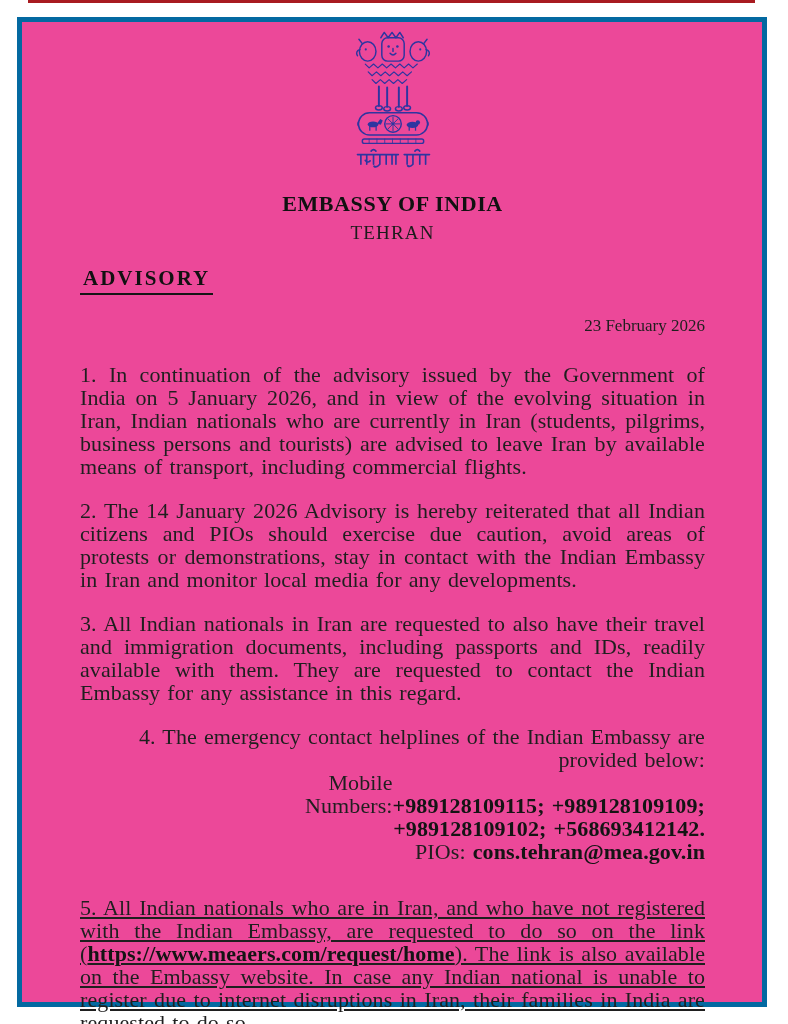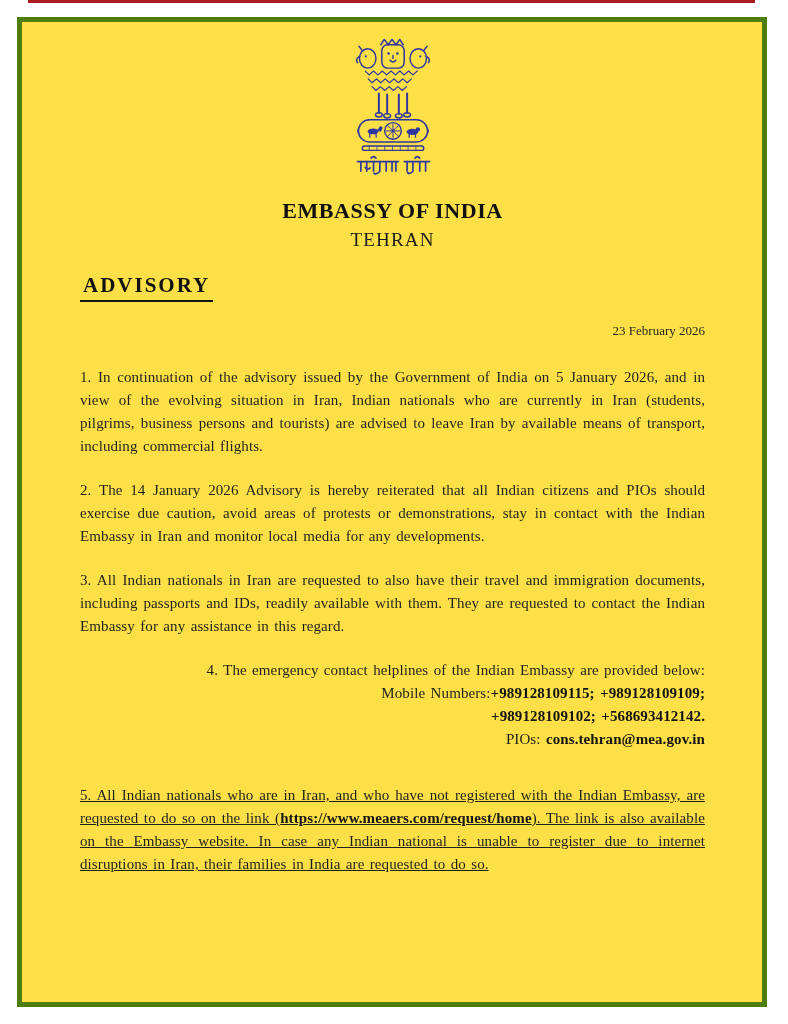--- a/index.html
+++ b/index.html
@@ -6,44 +6,44 @@
   body{
     width:788px;height:1024px;background:#ffffff;position:relative;
     font-family:"Liberation Serif", serif;color:#222222;overflow:hidden;
   }
   .top-strip{
     position:absolute;top:0;left:28px;right:33px;height:3px;
     background:#a81b20;
   }
   .frame{
     position:absolute;top:17px;left:17px;width:750px;height:990px;
-    box-sizing:border-box;border:5px solid #4d7c0f;
-    padding:9px 57px 0 58px;background:#fde047;
+    box-sizing:border-box;border:5px solid #0369a1;
+    padding:2px 57px 0 58px;background:#ec4899;
   }
   .emblem-wrap{text-align:center;margin-top:5px;}
   .emblem-wrap svg{display:inline-block;}
   .org-name{
     text-align:center;font-size:22px;font-weight:bold;letter-spacing:.6px;
     margin:12px 0 0;color:#111111;
   }
   .org-city{
     text-align:center;font-size:19px;letter-spacing:1.2px;margin:5px 0 16px;
     color:#1c1c1c;
   }
   .doc-title-row{text-align:left;margin:22px 0 0;}
   .doc-title{
     display:inline-block;font-size:21px;font-weight:bold;letter-spacing:2px;
     border-bottom:2.5px solid #151515;padding:0 3px 2px;color:#111111;
   }
   .doc-date{
-    text-align:right;font-size:13px;margin:21px 0 27px;color:#1f1f1f;
+    text-align:right;font-size:17px;margin:21px 0 27px;color:#1f1f1f;
   }
   .body-text{width:625px;}
   .para{
-    font-size:15px;line-height:23px;text-align:justify;margin:0 0 21px;
+    font-size:22px;line-height:23px;text-align:justify;margin:0 0 21px;
     word-spacing:1.5px;letter-spacing:.1px;color:#1f1f1f;
   }
   .para.contacts{text-align:right;margin-bottom:21px;}
   .para.last{margin-top:33px;margin-bottom:12px;text-decoration:underline;}
   .b{font-weight:bold;color:#141414;}
   .mobile-label{display:inline-block;width:145px;}
   .indent-line{display:block;padding-left:145px;}
   .line{display:block;}
 </style>
 </head>

